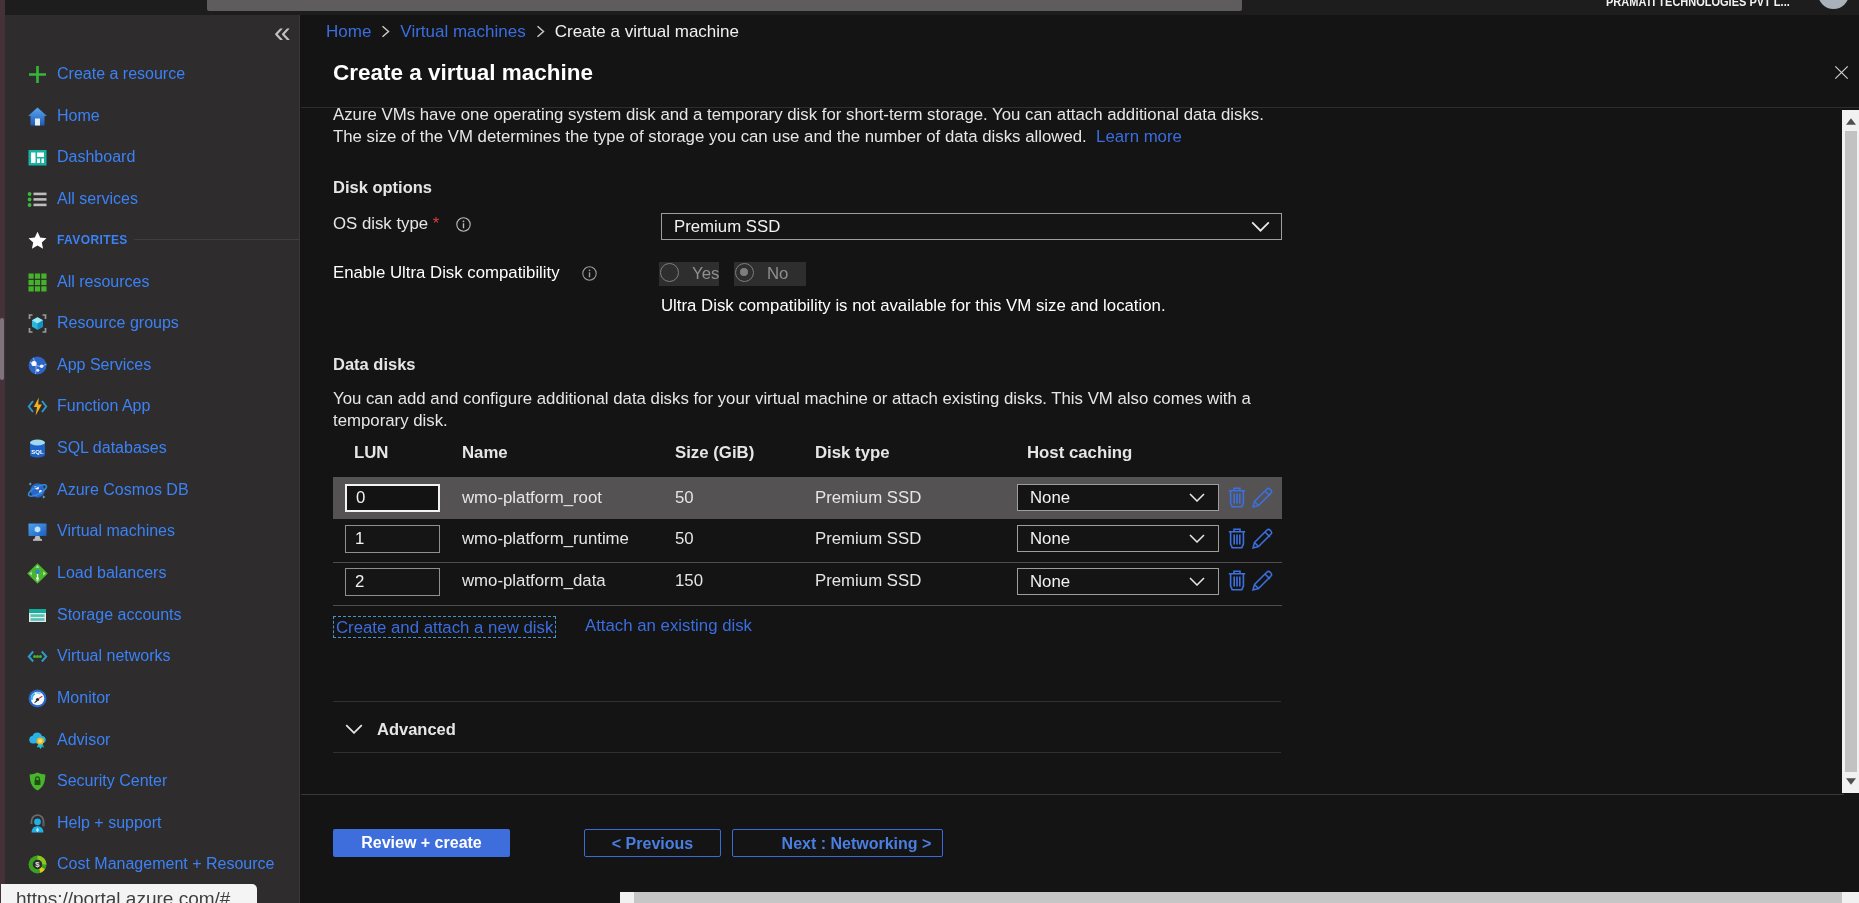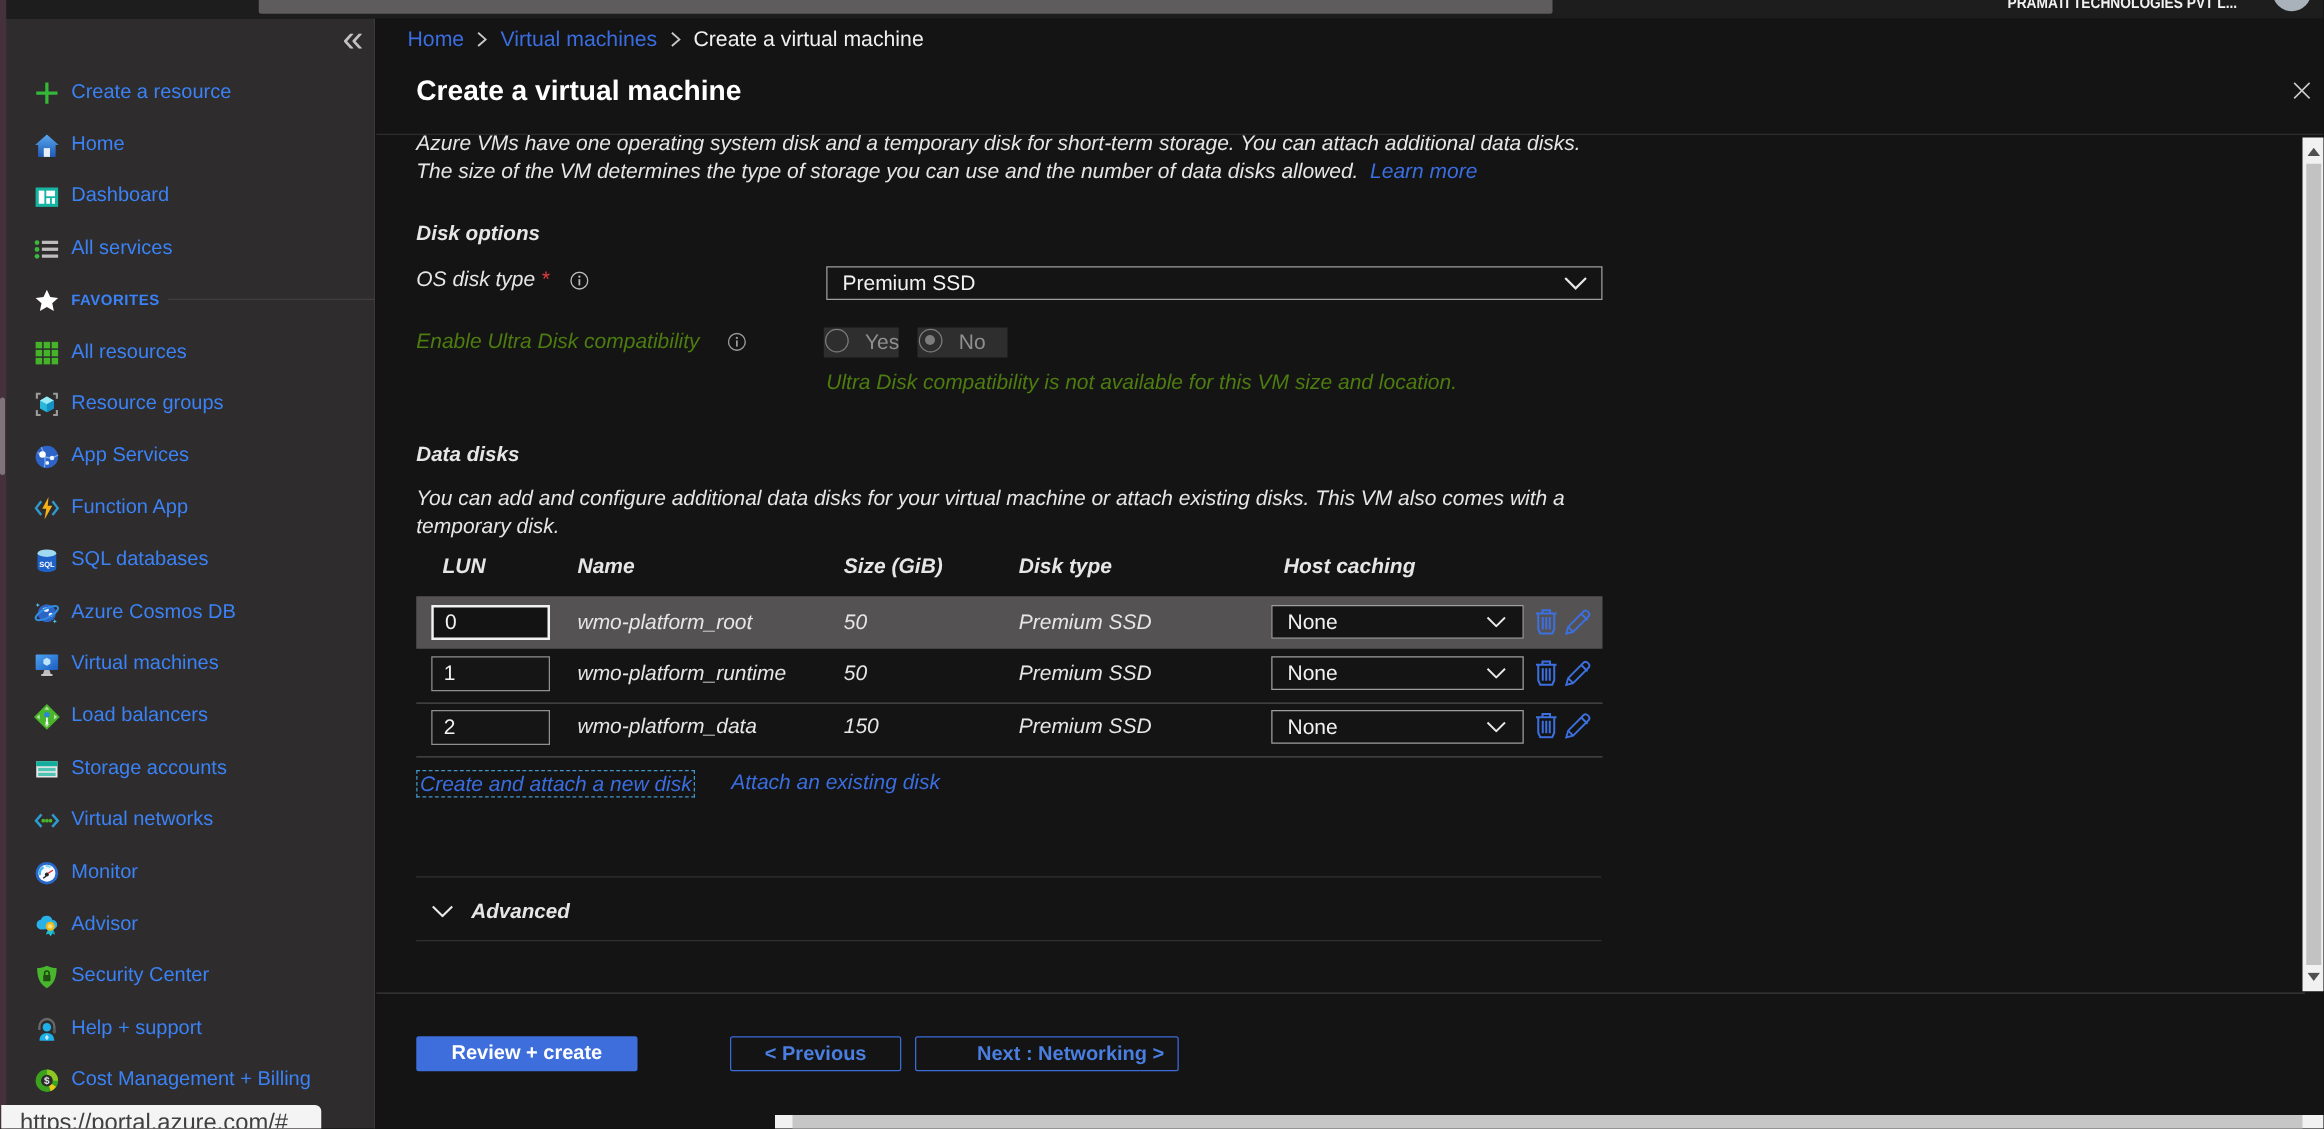--- a/index.html
+++ b/index.html
@@ -27,22 +27,22 @@
   
   #main { position:absolute; left:301px; top:15px; width:1558px; height:888px; background:#141414; }
   #crumbs { position:absolute; left:25px; top:7px; font-size:17px; white-space:nowrap; }
   #crumbs a { color:#3a6ddf; text-decoration:none; }
   #crumbs .csep { width:9px; height:13px; margin:0 10px; vertical-align:-1px; }
   #title { position:absolute; left:32px; top:45px; font-size:22.5px; font-weight:700; line-height:26px; }
   #closex { position:absolute; left:1532px; top:49px; width:17px; height:17px; }
   #titleline { position:absolute; left:0; top:92px; width:1558px; height:1px; background:#2d2d2d; }
 
   #content { position:absolute; left:0; top:93px; width:1543px; height:686px; overflow:hidden; font-size:16.8px; color:#e6e6e6; }
-  .t { position:absolute; line-height:22px; white-space:nowrap;font-style:italic; }
-  .gray { color:#4d7c0f;text-align:center; }
+  .t { position:absolute; line-height:22px; white-space:nowrap; }
+  .gray { color:#ffffff;text-align:center; }
   .bold { font-weight:700; }
   .link { color:#3a6ddf; }
   .info { position:absolute; width:15px; height:15px; }
   .ddl { position:absolute; background:#141414; border:1px solid #9e9e9e; color:#f2f2f2; }
   .chev { position:absolute; width:16px; height:9px; }
   .pill { position:absolute; height:24px; background:#2e2e2e; }
   .rc { position:absolute; left:1px; top:1px; width:19px; height:19px; border:1.5px solid #7d7d7d; border-radius:50%; }
   .rdot { position:absolute; left:4px; top:4px; width:8px; height:8px; border-radius:50%; background:#7d7d7d; }
   .rlab { position:absolute; left:33px; top:2px; color:#8f8f8f; }
   .lun { position:absolute; left:44px; width:95px; height:28px; background:#151515; border:1px solid #8f8f8f; color:#f2f2f2; font-size:16.8px; font-family:"Liberation Sans",sans-serif; padding:0 0 0 9px; outline:none; }
@@ -271,21 +271,21 @@
         <span class="tx">Help + support</span>
       </div>
     <div class="mi" style="top:828px">
         <svg class="ic" viewBox="0 0 21 21">
           <circle cx="10.5" cy="10.5" r="9" fill="#3aa21f"></circle>
           <path d="M10.5 1.5 A9 9 0 0 1 19.5 10.5 L15 10.5 A4.5 4.5 0 0 0 10.5 6Z" fill="#8cc821"></path>
           <path d="M17.8 15.3 A9 9 0 0 1 13.6 18.9 L12.2 14.7 A4.5 4.5 0 0 0 14.2 13Z" fill="#e8c718"></path>
           <circle cx="10.5" cy="10.5" r="4.7" fill="#2b2b2b"></circle>
           <text x="10.5" y="13.4" text-anchor="middle" font-size="8" font-weight="bold" fill="#e8e8e8" font-family="Liberation Sans">$</text>
         </svg>
-        <span class="tx">Cost Management + Billing</span>
+        <span class="tx">Cost Management + Resource</span>
       </div>
   </div>
   <div id="redstrip"></div>
   <div id="redthumb"></div>
   <div id="favline"></div>
 
   <div id="main">
     <div id="crumbs"><a>Home</a><svg class="csep" viewBox="0 0 9 13">
           <path d="M1.5 1.2 L7.5 6.5 L1.5 11.8" stroke="#c8c8c8" stroke-width="1.5" fill="none"></path>
         </svg><a>Virtual machines</a><svg class="csep" viewBox="0 0 9 13">

